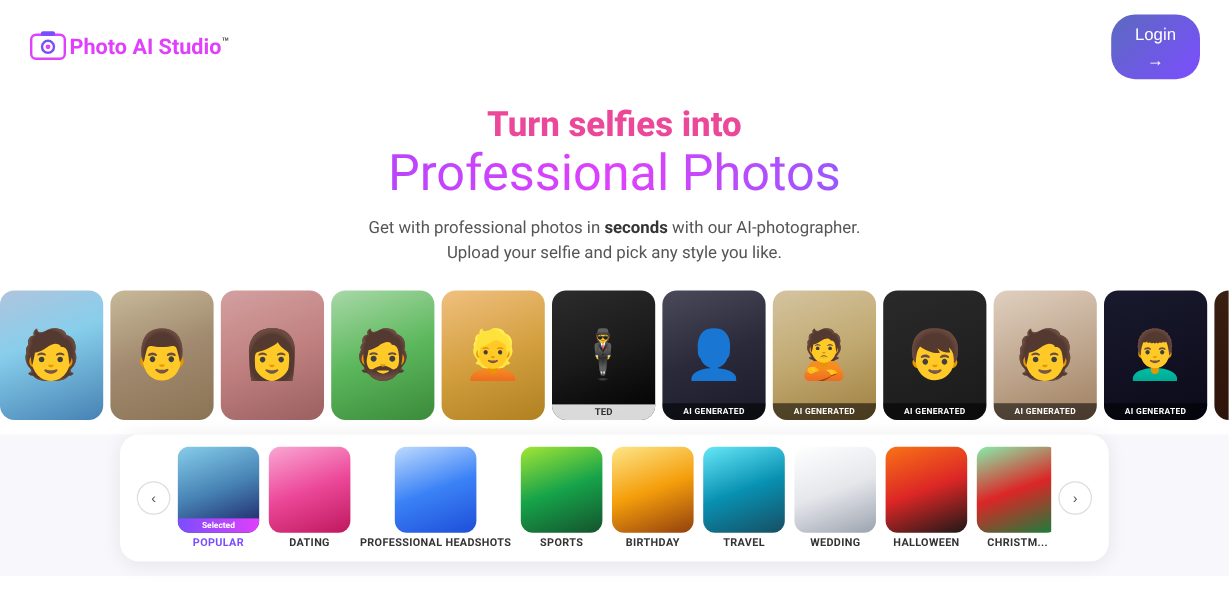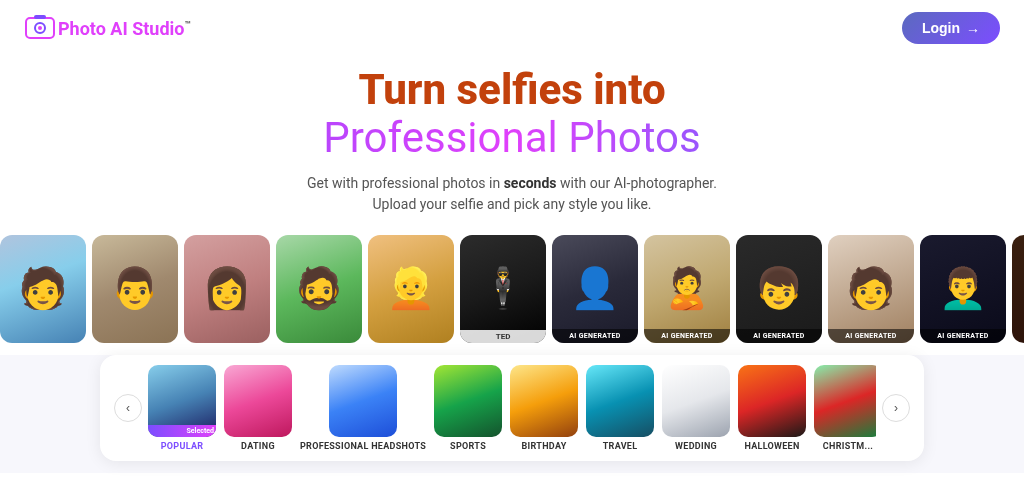--- a/index.html
+++ b/index.html
@@ -38,36 +38,37 @@
     .logo-text span {
       color: #e040fb;
     }
     .login-btn {
       background: linear-gradient(135deg, #5b6abf, #7c4dff);
       color: #fff;
       border: none;
       border-radius: 20px;
       padding: 8px 20px;
       font-size: 14px;
-      font-weight: 700;
+      font-weight: 400;
       cursor: pointer;
       display: flex;
       align-items: center;
       gap: 6px;
+      flex-direction: column;
     }
 
     
     .hero {
       text-align: center;
       padding: 10px 20px 12px;
     }
     .hero-title-line1 {
-      font-size: 42px;
+      font-size: 29px;
       font-weight: 800;
-      color: #c2410c;
+      color: #ec4899;
       line-height: 1.15;
     }
     .hero-title-line2 {
       font-size: 42px;
       font-weight: 400;
       background: linear-gradient(90deg, #7c4dff, #e040fb, #2979ff);
       -webkit-background-clip: text;
       -webkit-text-fill-color: transparent;
       background-clip: text;
       line-height: 1.15;
@@ -228,21 +229,21 @@
     }
     .selected-badge {
       position: absolute;
       bottom: 0;
       left: 0;
       right: 0;
       background: linear-gradient(90deg, #7c4dff, #e040fb);
       color: #fff;
       font-size: 7px;
       font-weight: 700;
-      text-align: right;
+      text-align: center;
       padding: 2px;
     }
     
     .ct-popular { background: linear-gradient(160deg, #87ceeb, #4682b4, #1a1a5e); }
     .ct-dating { background: linear-gradient(160deg, #f9a8d4, #ec4899, #be185d); }
     .ct-headshots { background: linear-gradient(160deg, #bfdbfe, #3b82f6, #1d4ed8); }
     .ct-sports { background: linear-gradient(160deg, #a3e635, #16a34a, #14532d); }
     .ct-birthday { background: linear-gradient(160deg, #fde68a, #f59e0b, #92400e); }
     .ct-travel { background: linear-gradient(160deg, #67e8f9, #0891b2, #164e63); }
     .ct-wedding { background: linear-gradient(160deg, #fff, #e5e7eb, #9ca3af); }

